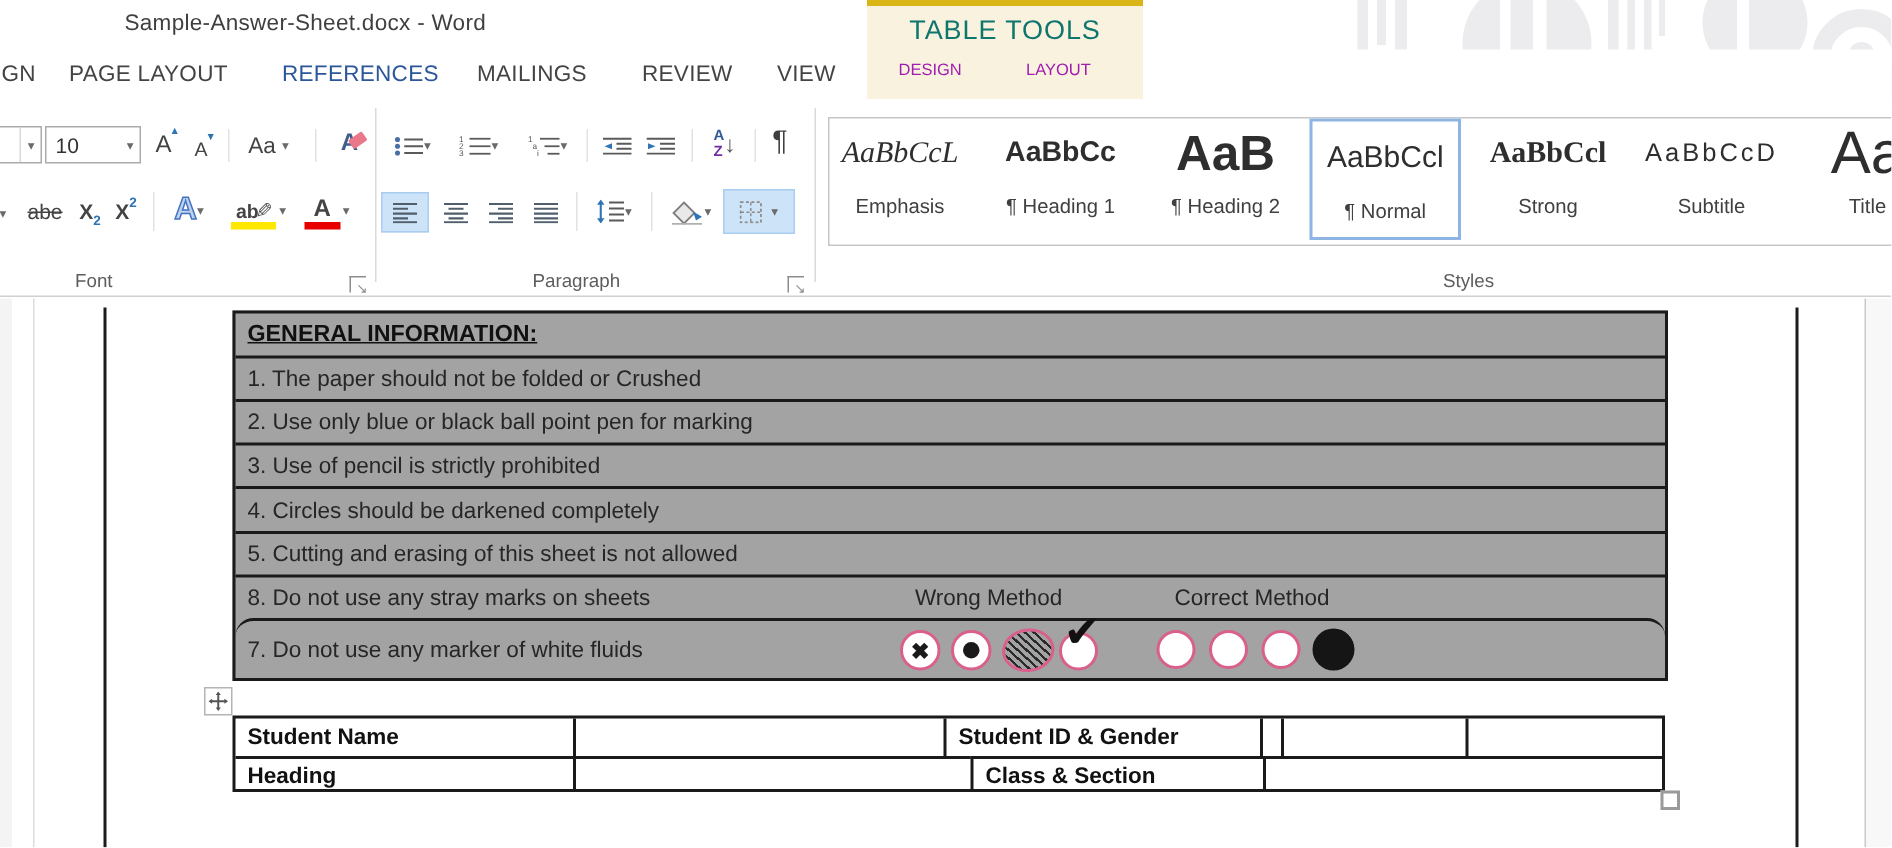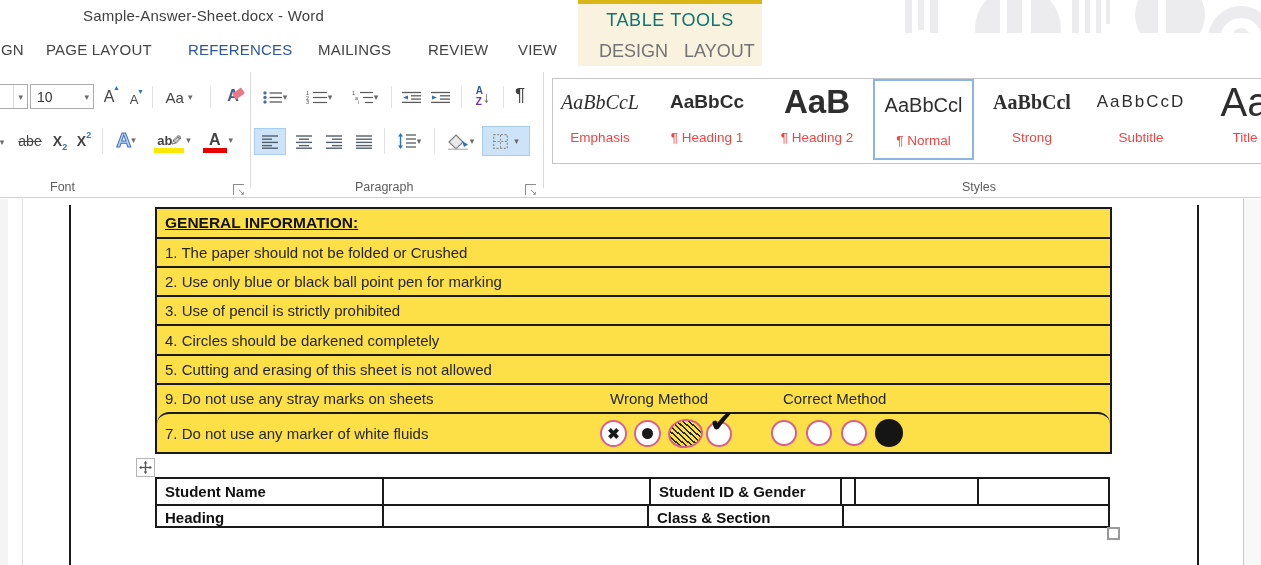--- a/index.html
+++ b/index.html
@@ -17,21 +17,21 @@
   .wm-blob { top:-14px; width:86px; height:86px; border-radius:50%; }
   .wm-cut { position:absolute; background:#fff; top:0; }
 
   
   .tabrow { position:absolute; left:0; top:33px; width:1261px; height:33px; background:#fff; }
   .tab { position:absolute; top:8px; font-size:15px; color:#444; letter-spacing:.2px; cursor:default; }
   .tab.active { color:#2b579a; }
   .ctx-block { position:absolute; left:578px; top:0; width:184px; height:66px; background:#f9f2de; }
   .ctx-bar { position:absolute; left:0; top:0; width:100%; height:4px; background:#d9b616; }
   .ctx-label { position:absolute; left:0; top:10px; width:100%; text-align:center; font-size:18px; letter-spacing:.6px; color:#0f766e; }
-  .ctx-tab { position:absolute; top:41px; font-size:18px; color:#737373; }
+  .ctx-tab { position:absolute; top:41px; font-size:11px; color:#a21caf; }
 
   
   .ribbon { position:absolute; left:0; top:66px; width:1261px; height:132px; background:#fff; border-bottom:1px solid #d0d0d0; }
   .grp-divider { position:absolute; top:6px; width:1px; height:116px; background:#dadada; }
   .grp-label { position:absolute; top:114px; font-size:12.5px; color:#5d5d5d; }
   .launcher { position:absolute; width:11px; height:11px; border-left:1px solid #8c8c8c; border-top:1px solid #8c8c8c; }
   .launcher span { position:absolute; right:-1px; bottom:-2px; font-size:9px; color:#8c8c8c; line-height:1; }
   .dd { font-size:9px; color:#6a6a6a; }
   .rbtn { position:absolute; display:flex; align-items:center; justify-content:center; color:#444; cursor:default; }
   .vdiv { position:absolute; width:1px; background:#e2e2e2; }
@@ -43,38 +43,38 @@
   .eraser { position:absolute; width:11px; height:7px; background:#e8788a; transform:rotate(-35deg); border-radius:1px; }
   .caret-up, .caret-dn { position:absolute; font-size:7px; color:#2e75b5; line-height:1; }
   .fx-a { font-size:21px; font-weight:bold; color:#bcd2ee; -webkit-text-stroke:1px #4472c4; }
   .sortA { color:#2f5a94; font-weight:bold; font-size:10px; line-height:1; }
   .sortZ { color:#7030a0; font-weight:bold; font-size:10px; line-height:1; }
 
   
   .gallery { position:absolute; left:552px; top:12px; width:760px; height:86px; border:1px solid #c6c6c6; background:#fff; }
   .style-item { position:absolute; top:12px; height:84px; text-align:center; cursor:default; }
   .style-item .prev { display:block; height:48px; line-height:48px; color:#2e2e2e; white-space:nowrap; }
-  .style-item .slabel { display:block; margin-top:4px; font-size:13.5px; color:#ef4444; white-space:nowrap; }
+  .style-item .slabel { display:block; margin-top:4px; font-size:13.5px; color:#404040; white-space:nowrap; }
   .style-item.sel { border:2px solid #8eb4e3; background:#fff; top:13px; height:81px; }
   .p-emph { font-family:"Liberation Serif", serif; font-style:italic; font-size:20px; }
   .p-h1 { font-weight:bold; font-size:19px; }
   .p-h2 { font-weight:bold; font-size:33px; }
   .p-norm { font-size:20px; }
   .p-strong { font-family:"Liberation Serif", serif; font-weight:bold; font-size:20px; }
   .p-sub { font-size:17px; color:#8a8a8a; letter-spacing:2px; }
   .p-title { font-size:40px; }
 
   
   .docarea { position:absolute; left:0; top:199px; width:1261px; height:366px; background:#fff; }
   .vline { position:absolute; width:2px; background:#1c1c1c; }
   .vline-faint { position:absolute; width:1px; background:#dcdcdc; }
   .left-strip { position:absolute; left:0; top:0; width:8px; height:366px; background:#f4f4f4; }
   .right-strip { position:absolute; left:1244px; top:0; width:17px; height:366px; background:#f8f8f8; }
 
-  .gtable { position:absolute; left:155px; top:8px; width:957px; border:2px solid #1a1a1a; background:#fde047; }
+  .gtable { position:absolute; left:155px; top:8px; width:957px; border:2px solid #1a1a1a; background:#a3a3a3; }
   .grow { position:relative; border-top:2px solid #1a1a1a; font-size:15px; color:#262626; display:flex; align-items:center; padding-left:8px; }
   .grow:first-child { border-top:none; }
   .g-head { font-weight:bold; text-decoration:underline; font-size:15.5px; color:#111; }
   .mlabel { position:absolute; top:0; height:100%; display:flex; align-items:center; font-size:15px; color:#262626; }
 
   .circ { position:absolute; border:2px solid #d9608c; border-radius:50%; background:#fff; }
   .circ .xm { position:absolute; left:0; top:0; width:100%; height:100%; display:flex; align-items:center; justify-content:center; font-size:15px; font-weight:bold; color:#1a1a1a; }
   .circ .dot { position:absolute; left:50%; top:50%; width:11px; height:11px; margin:-5.5px 0 0 -5.5px; background:#1a1a1a; border-radius:50%; }
   .scrib { background:repeating-linear-gradient(50deg, transparent 0 2.5px, #2a2a2a 2.5px 4px); transform:rotate(-8deg); }
   .circ .chk { position:absolute; left:1px; top:-16px; font-size:30px; color:#111; line-height:1; }
@@ -401,21 +401,21 @@
     <div class="vline-faint" style="left:1243px; top:0; height:366px; background:#c9c9c9;"></div>
 
     <div class="gtable">
       <div class="grow g-head" style="height:28px;">GENERAL INFORMATION:</div>
       <div class="grow" style="height:29px;">1. The paper should not be folded or Crushed</div>
       <div class="grow" style="height:29px;">2. Use only blue or black ball point pen for marking</div>
       <div class="grow" style="height:29px;">3. Use of pencil is strictly prohibited</div>
       <div class="grow" style="height:30px;">4. Circles should be darkened completely</div>
       <div class="grow" style="height:29px;">5. Cutting and erasing of this sheet is not allowed</div>
       <div class="grow" style="height:29px;">
-        <span>9. Do not use any stray marks on sheets</span>
+        <span>8. Do not use any stray marks on sheets</span>
         <span class="mlabel" style="left:453px;">Wrong Method</span>
         <span class="mlabel" style="left:626px;">Correct Method</span>
       </div>
       <div class="grow" style="height:40px; border-bottom:none;border-radius:12px;">
         <span>7. Do not use any marker of white fluids</span>
         <span class="circ" style="left:443px; top:6px; width:27px; height:27px;">
             <span class="xm">✖</span>
           </span>
         <span class="circ" style="left:477px; top:6px; width:27px; height:27px;">
             <span class="dot"></span>
@@ -442,21 +442,21 @@
             <polygon points="6.5,13 4.8,10.6 8.2,10.6"></polygon>
             <polygon points="0,6.5 2.4,4.8 2.4,8.2"></polygon>
             <polygon points="13,6.5 10.6,4.8 10.6,8.2"></polygon>
           </g>
         </svg>
     </div>
 
     <div class="itable">
       <div class="icell first" style="left:0; top:0; width:194px;">Student Name</div>
       <div class="icell" style="left:225px; top:0; width:265px;"></div>
-      <div class="icell" style="left:492px; top:0; width:193px;">Student ID &amp; Gender</div>
+      <div class="icell" style="left:472px; top:0; width:193px;">Student ID &amp; Gender</div>
       <div class="icell" style="left:683px; top:0; width:14px;"></div>
       <div class="icell" style="left:697px; top:0; width:123px;"></div>
       <div class="icell" style="left:820px; top:0; width:131px;"></div>
       <div class="icell first irow2" style="left:0; top:25px; width:225px;">Heading</div>
       <div class="icell irow2" style="left:225px; top:25px; width:265px;"></div>
       <div class="icell irow2" style="left:490px; top:25px; width:195px;">Class &amp; Section</div>
       <div class="icell irow2" style="left:685px; top:25px; width:266px;"></div>
     </div>
 
     <div class="resize-handle"></div>

